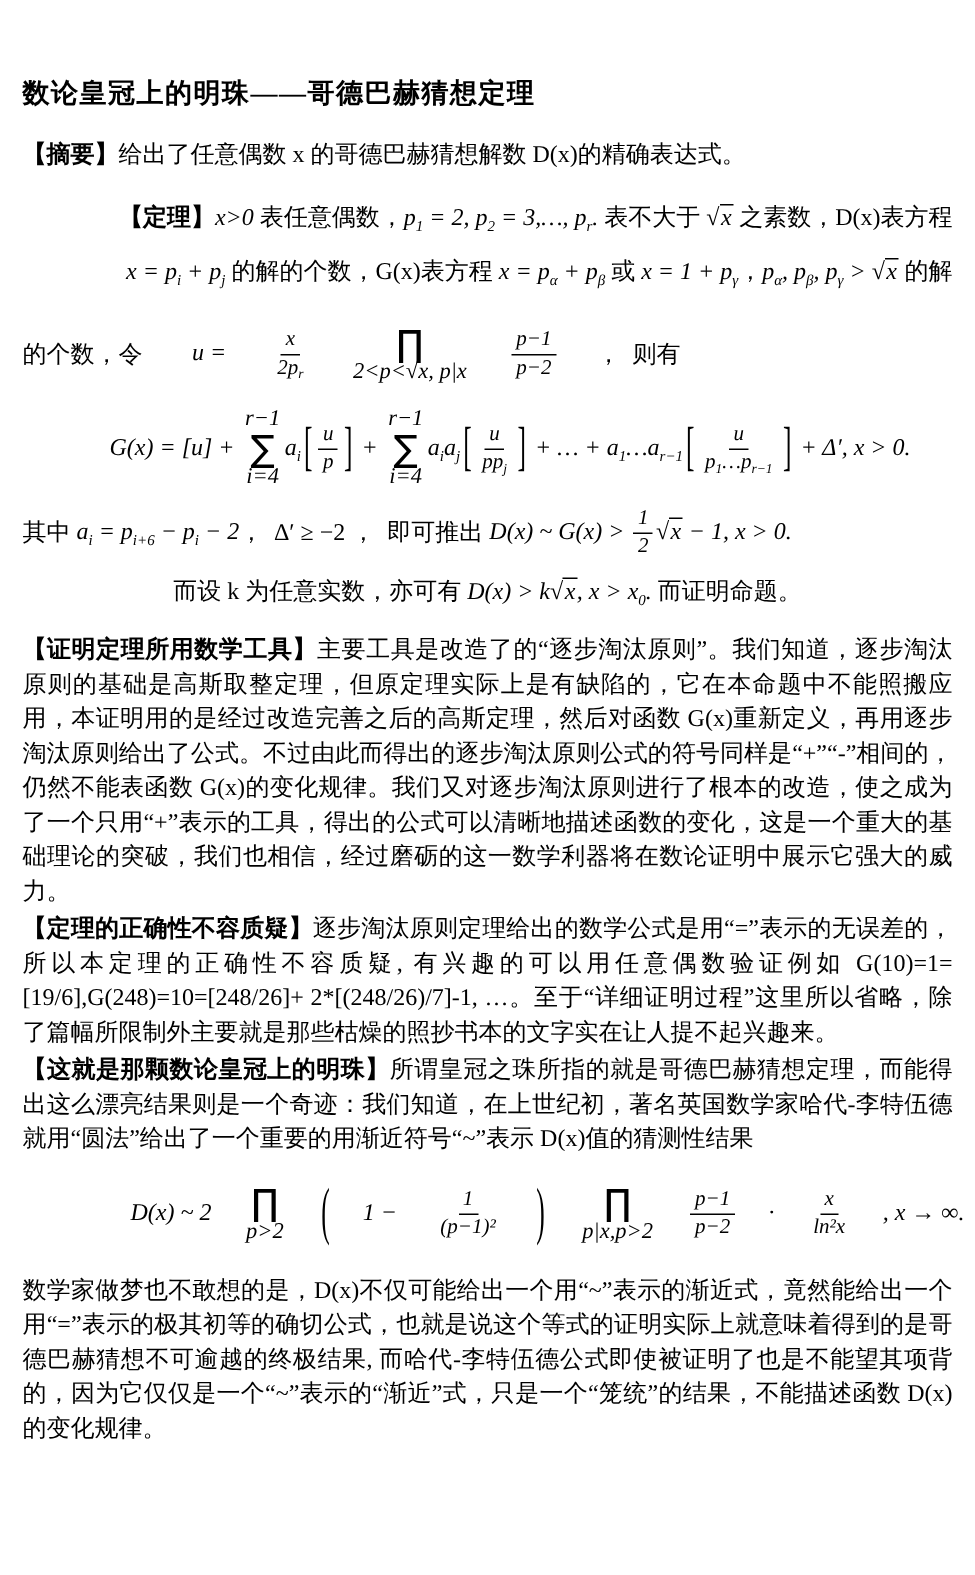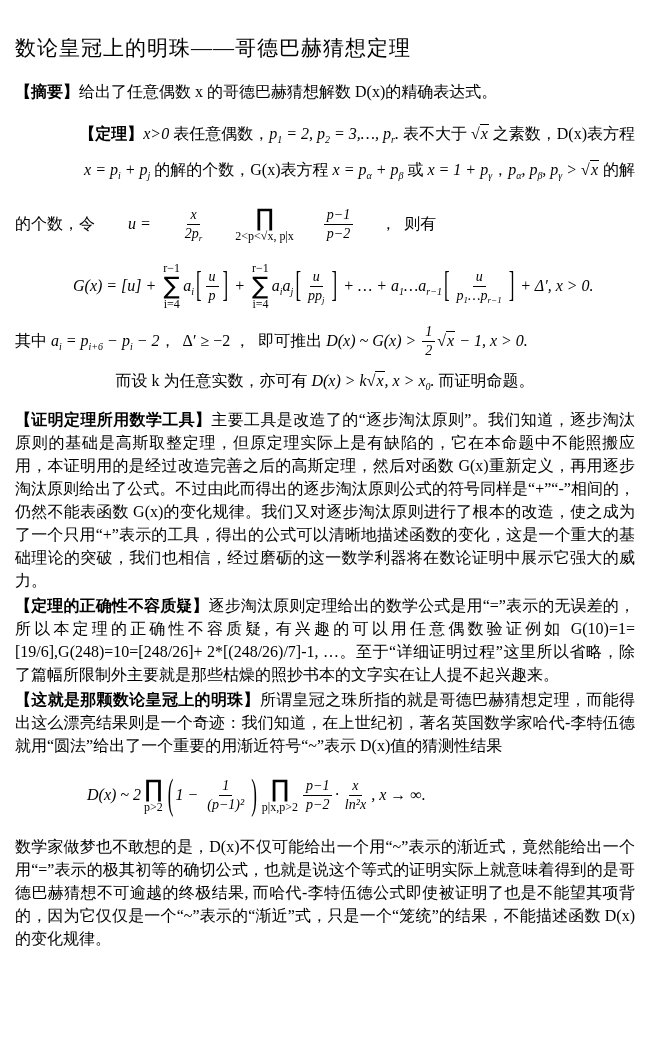--- a/index.html
+++ b/index.html
@@ -1,48 +1,48 @@
 <!DOCTYPE html>
 <html><head>
 <meta charset="utf-8">
 <style>
   html,body{margin:0;padding:0;background:#fff;}
   body{width:650px;height:1050px;overflow:hidden;color:#000;
        font-family:"Liberation Serif","DejaVu Serif",serif;font-size:16px;}
   .page{padding:34px 15px 0 15px;}
-  .title{font-size:21px;font-weight:normal;margin:0 0 18px 0;letter-spacing:1px;}
+  .title{font-size:18px;font-weight:bold;margin:16px 0 18px 0;letter-spacing:1px;}
   .lbl{font-weight:bold;margin-top:40px;}
   p{margin:0;}
   .abs{line-height:24px;margin:0 0 12px 0;}
   .thmline{line-height:36px;white-space:nowrap;text-align:right;}
   .m{font-style:italic;}
   sub{font-size:10px;font-style:italic;vertical-align:-4px;line-height:0;}
   .sq{white-space:nowrap;}
   .sq .rad{border-top:1px solid #000;font-style:italic;padding:0 1px;}
   .row{display:flex;align-items:center;flex-wrap:nowrap;}
   .tok{display:inline-block;white-space:pre;}
   .fr{display:inline-flex;flex-direction:column;align-items:center;
       text-align:center;font-size:14px;line-height:1.25;margin:0 2px;vertical-align:middle;}
   .fr .nu{border-bottom:1px solid #000;padding:0 3px;}
   .fr .de{padding:0 3px;white-space:nowrap;}
   .fr sub{font-size:9px;vertical-align:-3px;}
   .bop{display:inline-flex;flex-direction:column;align-items:center;
        line-height:1;margin:0 3px;}
   .bop .opch{font-size:24px;font-family:"DejaVu Sans",sans-serif;line-height:1;}
-  .bop .lt{font-size:12px;white-space:pre;}
+  .bop .lt{font-size:15px;font-style:italic;white-space:pre;}
   .big{display:inline-block;transform:scaleY(2.1);font-size:17px;
        font-weight:300;margin:0 2px;}
   .bigp{display:inline-block;transform:scaleY(2.5);font-size:17px;
        font-weight:300;margin:0 2px;}
   .urow{margin:10px 0 8px 0;min-height:52px;gap:25px;}
   .disp{margin:10px 0 8px 58px;min-height:52px;}
   .wrow{margin:6px 0 4px 0;min-height:42px;}
   .kline{line-height:30px;margin:2px 0 12px 0;text-align:center;}
   .sec{line-height:23px;text-align:justify;margin:0 0 2px 0;}
-  .disp2{margin:10px 0 12px 72px;min-height:56px;}
+  .disp2{margin:10px 0 12px 72px;min-height:56px;gap:20px;}
 </style>
 </head>
 <body>
 
 <div class="page">
 
   <h1 class="title">数论皇冠上的明珠——哥德巴赫猜想定理</h1>
 
   <p class="abs"><span class="lbl">【摘要】</span><span>给出了任意偶数 x 的哥德巴赫猜想解数 D(x)的精确表达式。</span></p>
 

